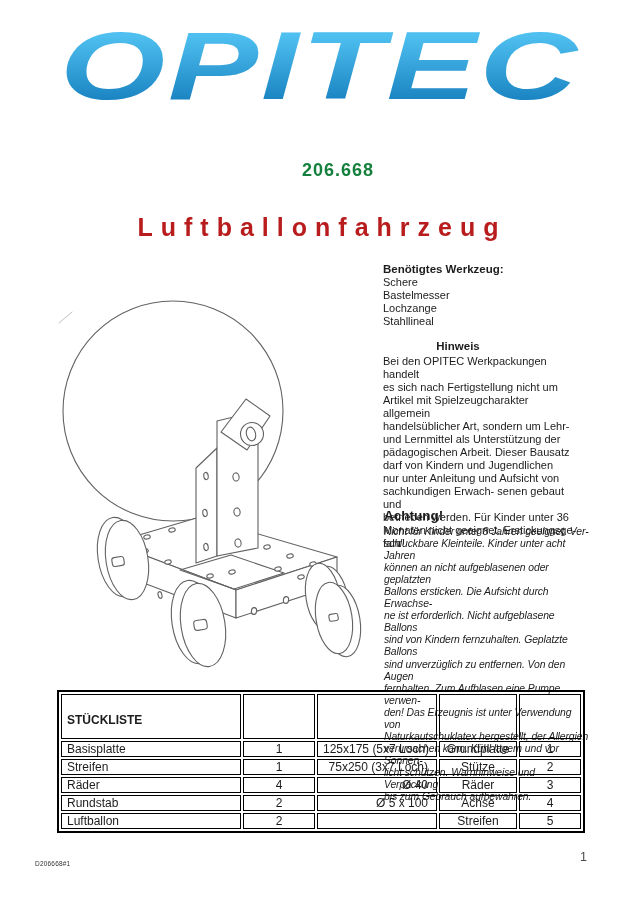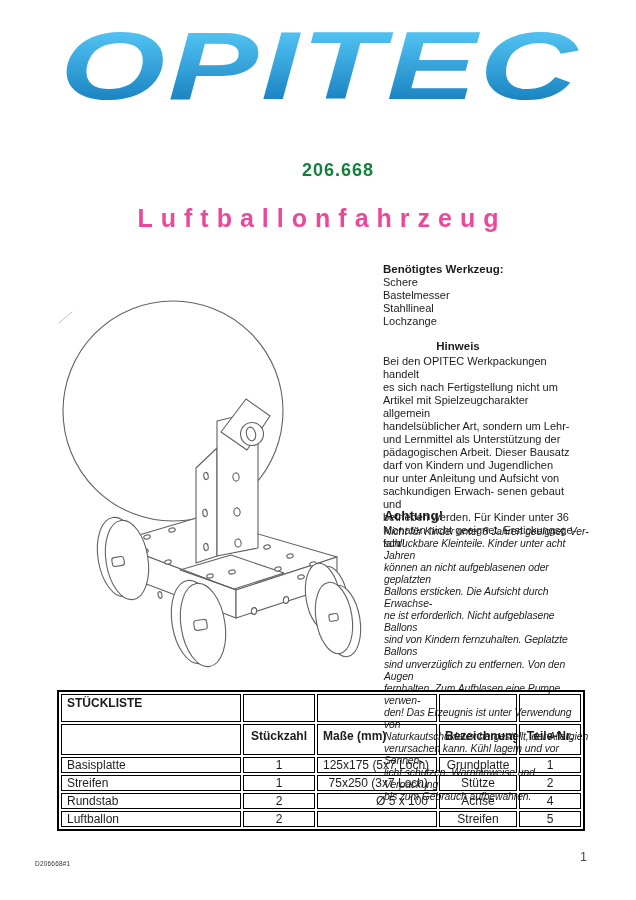--- a/index.html
+++ b/index.html
@@ -14,23 +14,23 @@
   .logo text{
     font-family:"Liberation Sans",sans-serif;
     font-weight:bold;font-style:italic;font-size:97px;letter-spacing:2px;
   }
   
   .product-number{
     position:absolute;left:0;top:160px;width:636px;text-align:center;
     font-size:18px;font-weight:bold;letter-spacing:1px;color:#15803d;margin-left:20px;
   }
   .main-title{
-    position:absolute;left:0;top:204px;width:636px;text-align:center;
+    position:absolute;left:0;top:213px;width:636px;text-align:center;
     font-size:25px;font-weight:bold;letter-spacing:8px;padding-left:8px;
-    box-sizing:border-box;color:#ec4899;
+    box-sizing:border-box;color:#b91c1c;
   }
   
   .tools{position:absolute;left:383px;top:262px;width:200px;}
   .tools-heading{font-size:11.5px;font-weight:bold;line-height:14px;}
   .tool-item{font-size:11px;line-height:12.9px;}
   .hinweis-heading{
     position:absolute;left:383px;top:340px;width:150px;text-align:center;
     font-size:11.5px;font-weight:bold;
   }
   .hinweis-body{
@@ -50,21 +50,21 @@
   
   table.parts-table{
     position:absolute;left:57px;top:690px;width:526px;
     border:2px solid #000;border-collapse:separate;border-spacing:2px;
     table-layout:fixed;
   }
   .parts-table td{
     border:1.5px solid #000;font-size:12px;padding:0 5px;
     overflow:hidden;white-space:nowrap;
   }
-  .parts-table tr.t-title td{height:25px;vertical-align:top;padding-top:1px;}
+  .parts-table tr.t-title td{height:25px;vertical-align:top;padding-top:18px;}
   .parts-table tr.t-title td:first-child{font-weight:bold;font-size:12px;}
   .parts-table tr.t-head td{
     height:25px;vertical-align:top;padding-top:4px;font-weight:bold;font-size:12px;
   }
   .parts-table tr.t-row td{height:14px;line-height:14px;}
   .c-left{text-align:left;}
   .c-center{text-align:center;}
   .c-right{text-align:right;padding-right:8px !important;}
   
   .footer-doc-id{
@@ -170,22 +170,22 @@
           <ellipse cx="201" cy="149" rx="4.5" ry="7" transform="rotate(-14 201 149)"></ellipse>
         </g>
       </g>
     </svg>
   </div>
 
   <div class="tools">
     <div class="tools-heading">Benötigtes Werkzeug:</div>
     <div class="tool-item">Schere</div>
     <div class="tool-item">Bastelmesser</div>
+    <div class="tool-item">Lochzange</div>
     <div class="tool-item">Stahllineal</div>
-    <div class="tool-item">Lochzange</div>
   </div>
 
   <div class="hinweis-heading">Hinweis</div>
   <div class="hinweis-body">Bei den OPITEC Werkpackungen handelt
 es sich nach Fertigstellung nicht um
 Artikel mit Spielzeugcharakter allgemein
 handelsüblicher Art, sondern um Lehr-
 und Lernmittel als Unterstützung der
 pädagogischen Arbeit. Dieser Bausatz
 darf von Kindern und Jugendlichen
@@ -219,42 +219,42 @@
         <col style="width:62px">
     </colgroup>
     <tbody>
         <tr class="t-title">
       <td class="c-left">STÜCKLISTE</td>
       <td></td>
       <td></td>
       <td></td>
       <td></td>
     </tr>
-    <tr class="t-head">
-      <td class="c-left"></td>
-      <td class="c-center">Stückzahl</td>
-      <td class="c-left">Maße (mm)</td>
-      <td class="c-center">Bezeichnung</td>
-      <td class="c-center">Teile-Nr.</td>
-    </tr>
     <tr class="t-row">
       <td class="c-left">Basisplatte</td>
       <td class="c-center">1</td>
       <td class="c-right">125x175 (5x7 Loch)</td>
       <td class="c-center">Grundplatte</td>
       <td class="c-center">1</td>
     </tr>
     <tr class="t-row">
       <td class="c-left">Streifen</td>
       <td class="c-center">1</td>
       <td class="c-right">75x250 (3x7 Loch)</td>
       <td class="c-center">Stütze</td>
       <td class="c-center">2</td>
     </tr>
     <tr class="t-row">
+      <td class="c-left">Räder</td>
+      <td class="c-center">4</td>
+      <td class="c-right">Ø 40</td>
+      <td class="c-center">Räder</td>
+      <td class="c-center">3</td>
+    </tr>
+    <tr class="t-row">
       <td class="c-left">Rundstab</td>
       <td class="c-center">2</td>
       <td class="c-right">Ø 5 x 100</td>
       <td class="c-center">Achse</td>
       <td class="c-center">4</td>
     </tr>
     <tr class="t-row">
       <td class="c-left">Luftballon</td>
       <td class="c-center">2</td>
       <td class="c-right"></td>

